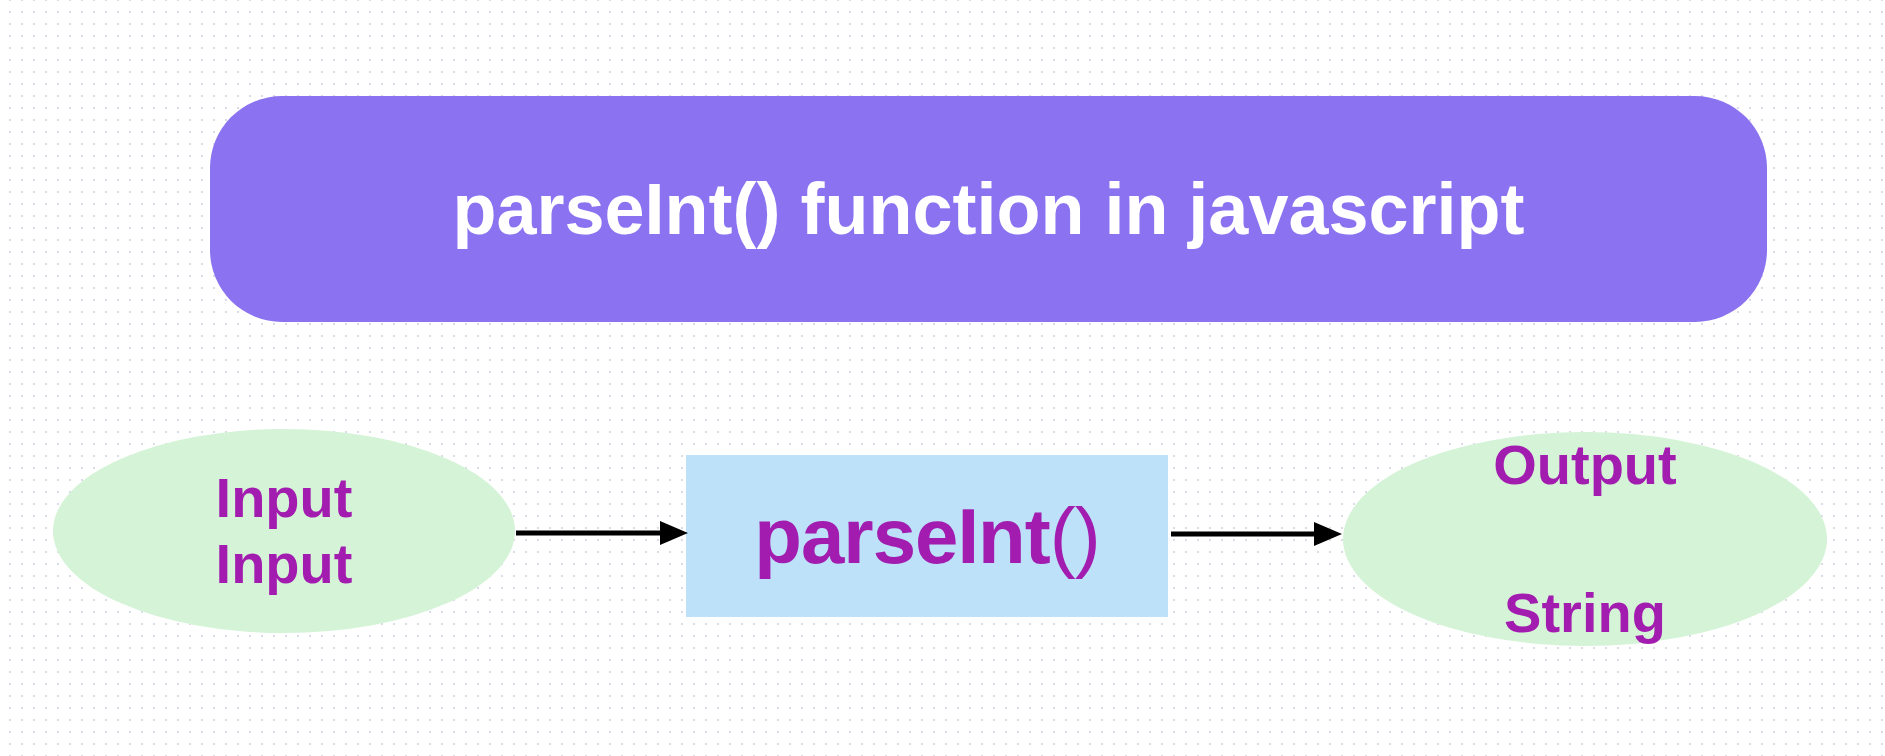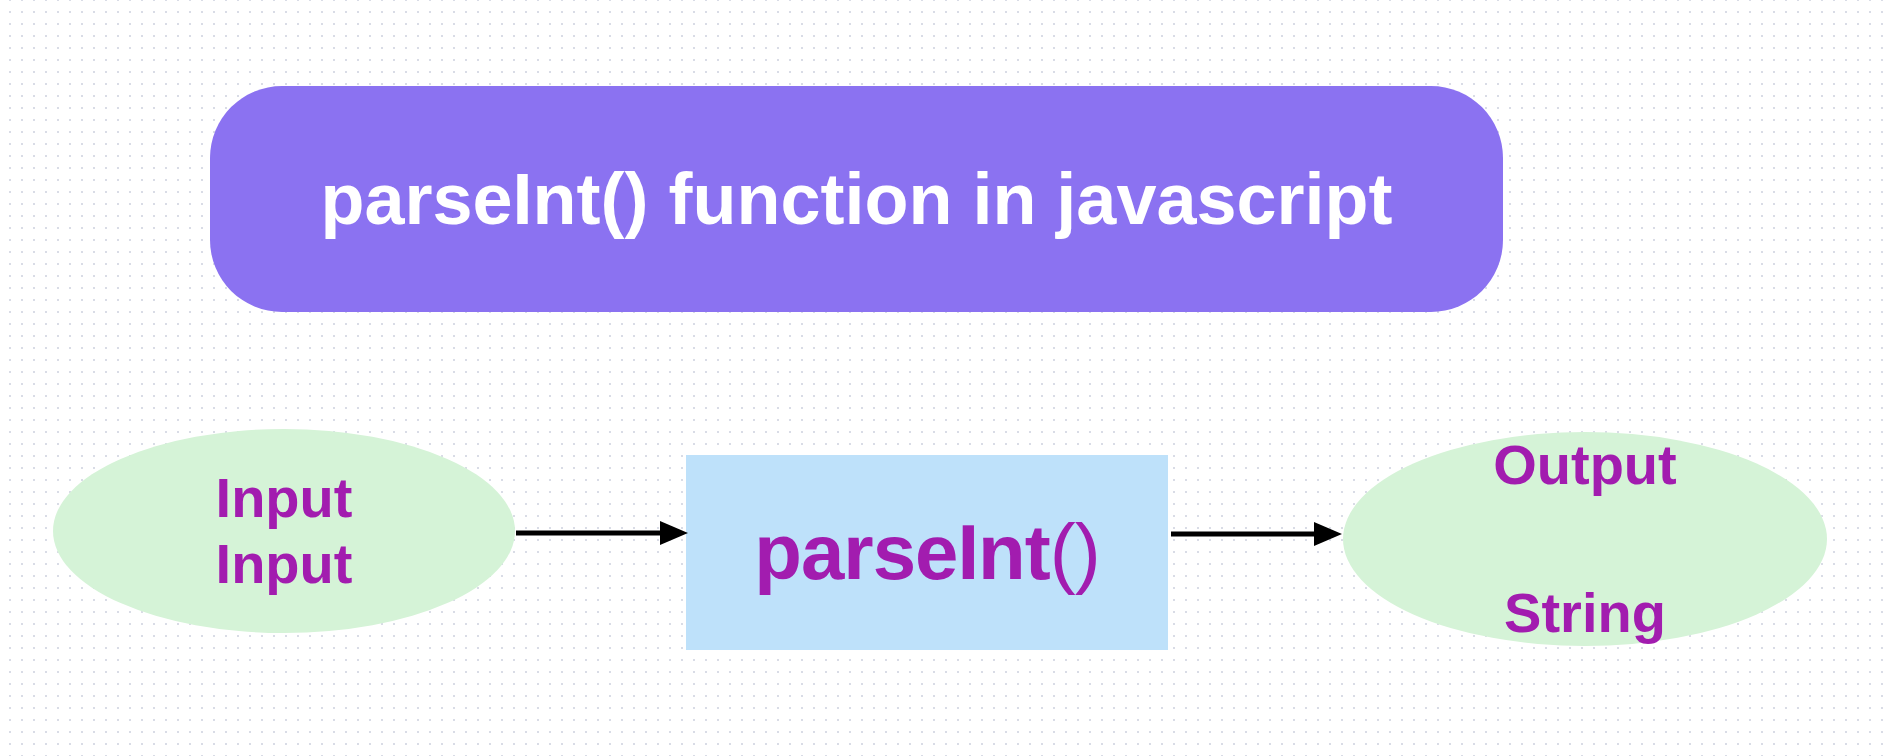--- a/index.html
+++ b/index.html
@@ -17,22 +17,22 @@
     width: 1885px;
     height: 756px;
     background-color: #ffffff;
     background-image: radial-gradient(circle, #d9dce6 1.2px, rgba(255,255,255,0) 1.3px);
     background-size: 12px 12px;
     background-position: 4px 6px;
   }
   .banner {
     position: absolute;
     left: 210px;
-    top: 86px;
-    width: 1293px;
+    top: 96px;
+    width: 1557px;
     height: 226px;
     background: #8b72f1;
     border-radius: 72px;
     display: flex;
     align-items: center;
     justify-content: center;
   }
   .banner-title {
     color: #ffffff;
     font-size: 72px;
@@ -66,21 +66,21 @@
     left: 1343px;
     top: 432px;
     width: 484px;
     height: 214px;
     justify-content: space-between;
   }
   .process-box {
     left: 686px;
     top: 455px;
     width: 482px;
-    height: 195px;
+    height: 162px;
     background: #bee1fa;
     flex-direction: row;
     font-size: 78px;
     letter-spacing: -1px;
     white-space: nowrap;
   }
   .process-name {
     font-weight: 700;
   }
   .process-parens {

